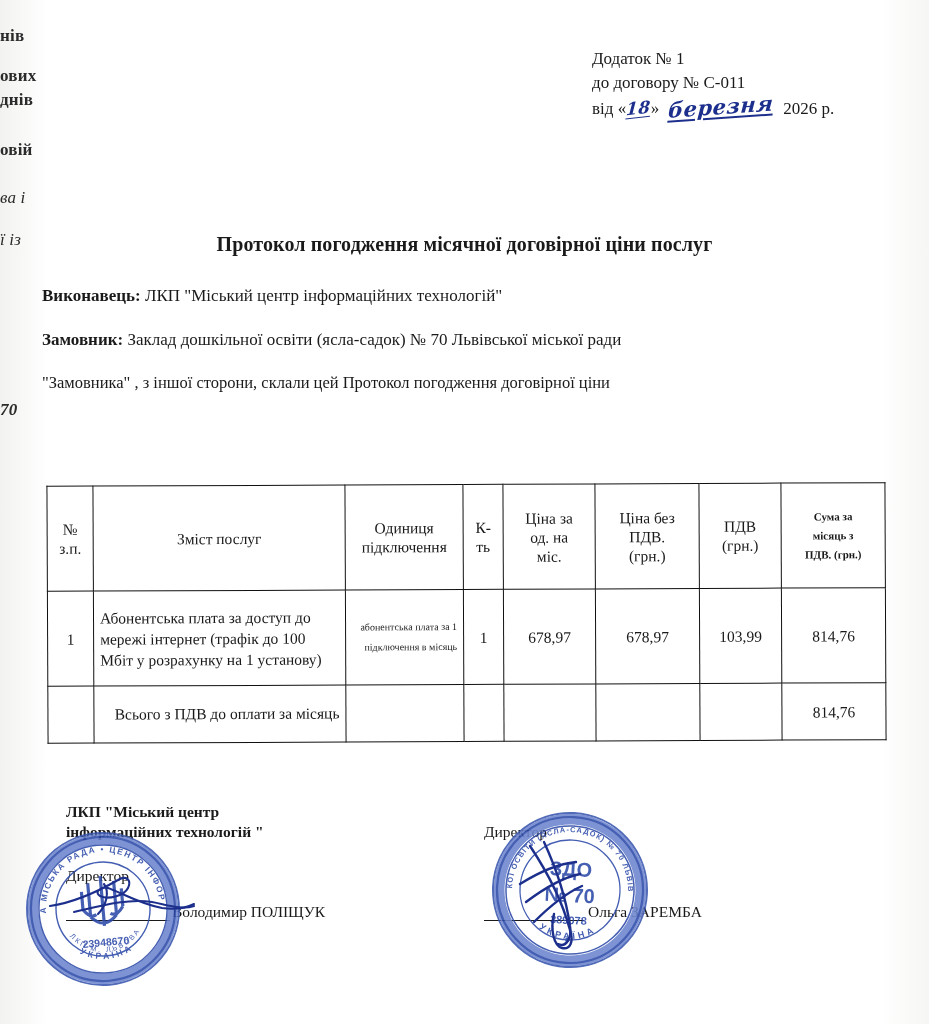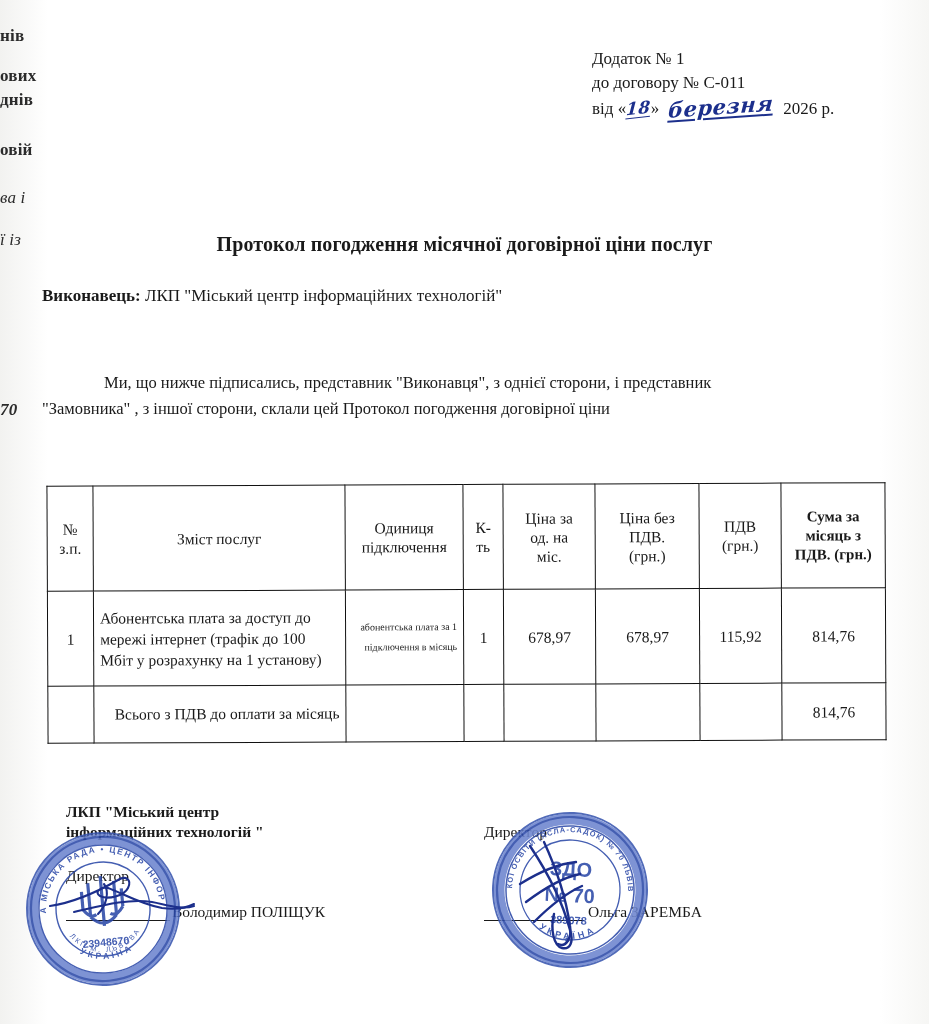--- a/index.html
+++ b/index.html
@@ -132,21 +132,21 @@
     table-layout: fixed;
     font-size: 15.5px;
   }
   table.price td, table.price th {
     border: 1.6px solid #111;
     padding: 4px 6px;
     vertical-align: middle;
     font-weight: normal;
   }
   thead td { text-align: center; height: 96px; line-height: 19px; }
-  thead td.bold { font-weight: bold; font-size: 15px; }
+  thead td.bold { font-weight: bold; font-size: 11px; }
 
   col.c-num   { width: 46px; }
   col.c-desc  { width: 252px; }
   col.c-unit  { width: 118px; }
   col.c-qty   { width: 40px; }
   col.c-price { width: 92px; }
   col.c-sum   { width: 104px; }
   col.c-vat   { width: 82px; }
   col.c-total { width: 104px; }
 
@@ -239,23 +239,26 @@
       <span>2026 р.</span>
     </span>
   </div>
 
   <div class="doc-title">Протокол погодження місячної договірної ціни послуг</div>
 
   <div class="party p1">
     <span class="lbl">Виконавець:</span>
     <span>ЛКП "Міський центр інформаційних технологій"</span>
   </div>
+  <div class="party p2">
+    <span class="lbl">Замовник:</span>
+    <span>Заклад дошкільної освіти (ясла-садок) № 70  Львівської міської ради</span>
+  </div>
 
   <div class="intro">
-    <span>Ми, що нижче підписались, представник "Виконавця", з однієї сторони, і представник</span>
     <span class="l2">"Замовника" , з іншої сторони, склали цей Протокол погодження договірної ціни</span>
   </div>
 
   <div class="tbl-wrap">
     <table class="price">
       <colgroup>
         <col class="c-num">
           <col class="c-desc">
           <col class="c-unit">
           <col class="c-qty">
@@ -301,21 +304,21 @@
         </tr>
       </thead>
       <tbody>
         <tr>
           <td class="center">1</td>
           <td class="desc">Абонентська плата за доступ до мережі інтернет (трафік до 100 Мбіт у розрахунку на 1 установу)</td>
           <td class="unit">абонентська плата за 1 підключення в місяць</td>
           <td class="center">1</td>
           <td class="center">678,97</td>
           <td class="center">678,97</td>
-          <td class="center">115,92</td>
+          <td class="center">103,99</td>
           <td class="center b">814,76</td>
         </tr>
         <tr class="total-row">
           <td></td>
           <td class="total-label">Всього з ПДВ до оплати за місяць</td>
           <td></td>
           <td></td>
           <td></td>
           <td></td>
           <td></td>

